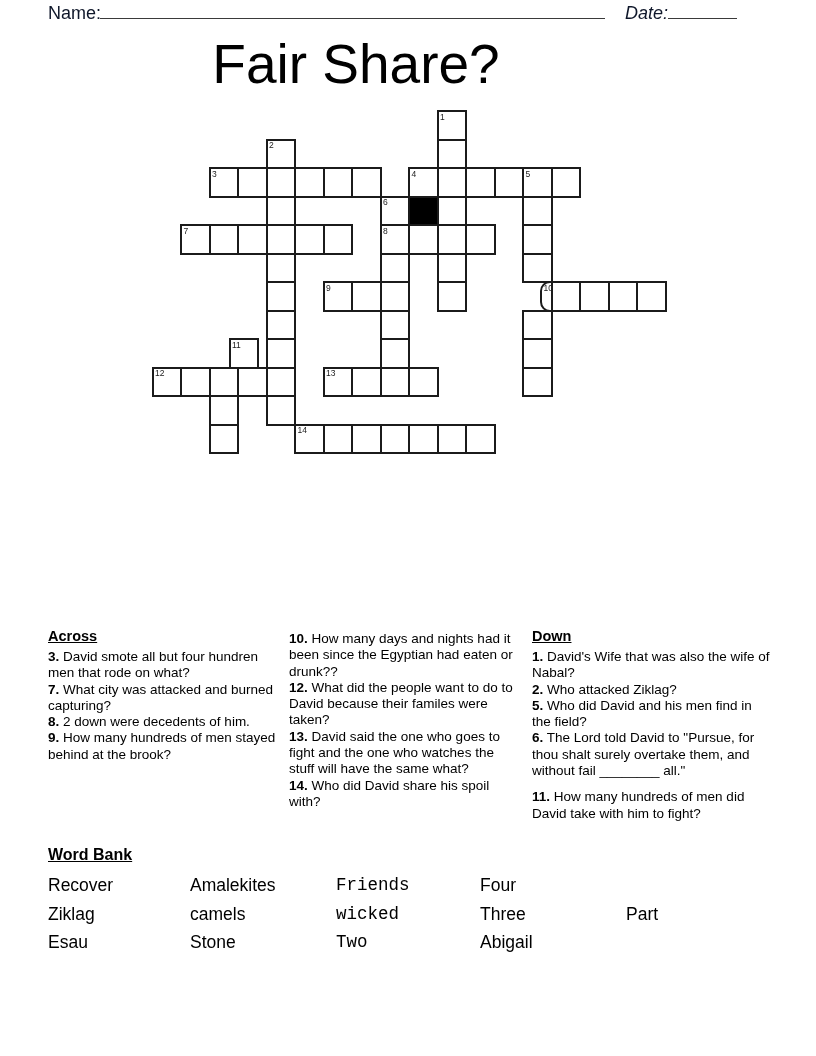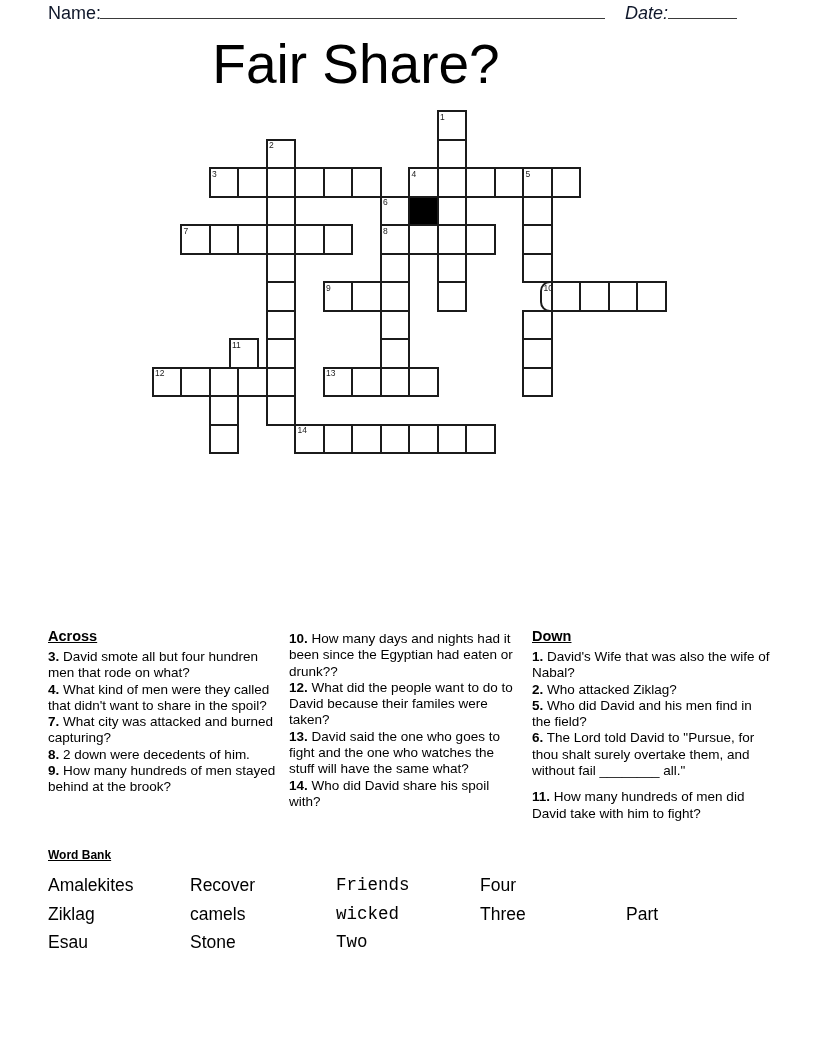--- a/index.html
+++ b/index.html
@@ -40,21 +40,21 @@
   .clue-head {
     font-size:14.5px; font-weight:bold; text-decoration:underline;
     margin-bottom:4px; line-height:17px;
   }
   .clue-col p { margin:0; }
   .clue-col p b { font-weight:bold; }
   #clue-col-3 p:last-of-type { margin-top:10px; }
   
   .wb-head {
     position:absolute; left:48px; top:844px;
-    font-size:12px; font-weight:bold; text-decoration:underline; line-height:22px;
+    font-size:16px; font-weight:bold; text-decoration:underline; line-height:22px;
   }
   #word-bank { position:absolute; left:48px; top:871px; width:740px; }
   .wb-row { display:flex; line-height:28.6px; font-size:17.5px; }
   .wb-word { display:block; }
   .wb-word:nth-child(1){ width:142px; }
   .wb-word:nth-child(2){ width:146px; }
   .wb-word:nth-child(3){ width:144px;font-family:Liberation Mono, monospace; }
   .wb-word:nth-child(4){ width:146px; }
 </style>
 </head>
@@ -166,21 +166,20 @@
     <div class="cell" style="left: 379.5px; top: 423.5px;"></div>
     <div class="cell" style="left: 408px; top: 423.5px;"></div>
     <div class="cell" style="left: 436.5px; top: 423.5px;"></div>
     <div class="cell" style="left: 465px; top: 423.5px;"></div>
     <div class="cell black" style="left: 408px; top: 195.5px;"></div>
   </div>
 
 <div class="clue-col" id="clue-col-1">
     <div class="clue-head">Across</div>
     <p><b>3.</b> David smote all but four hundren men that rode on what?</p>
-    <p><b>4.</b> What kind of men were they called that didn't want to share in the spoil?</p>
     <p><b>7.</b> What city was attacked and burned capturing?</p>
     <p><b>8.</b> 2 down were decedents of him.</p>
     <p><b>9.</b> How many hundreds of men stayed behind at the brook?</p>
   </div>
 <div class="clue-col" id="clue-col-2">
     <p><b>10.</b> How many days and nights had it been since the Egyptian had eaten or drunk??</p>
     <p><b>12.</b> What did the people want to do to David because their familes were taken?</p>
     <p><b>13.</b> David said the one who goes to fight and the one who watches the stuff will have the same what?</p>
     <p><b>14.</b> Who did David share his spoil with?</p>
   </div>
@@ -189,31 +188,32 @@
     <p><b>1.</b> David's Wife that was also the wife of Nabal?</p>
     <p><b>2.</b> Who attacked Ziklag?</p>
     <p><b>5.</b> Who did David and his men find in the field?</p>
     <p><b>6.</b> The Lord told David to "Pursue, for thou shalt surely overtake them, and without fail ________ all."</p>
     <p><b>11.</b> How many hundreds of men did David take with him to fight?</p>
   </div>
 
 <div class="wb-head">Word Bank</div>
 <div id="word-bank">
     <div class="wb-row">
+      <span class="wb-word">Recover</span>
       <span class="wb-word">Amalekites</span>
-      <span class="wb-word">Recover</span>
       <span class="wb-word">Friends</span>
       <span class="wb-word">Four</span>
     </div>
     <div class="wb-row">
       <span class="wb-word">Ziklag</span>
       <span class="wb-word">camels</span>
       <span class="wb-word">wicked</span>
       <span class="wb-word">Three</span>
       <span class="wb-word">Part</span>
     </div>
     <div class="wb-row">
       <span class="wb-word">Esau</span>
       <span class="wb-word">Stone</span>
       <span class="wb-word">Two</span>
+      <span class="wb-word">Abigail</span>
       <span class="wb-word"></span>
     </div>
   </div>
 
 </body></html>

